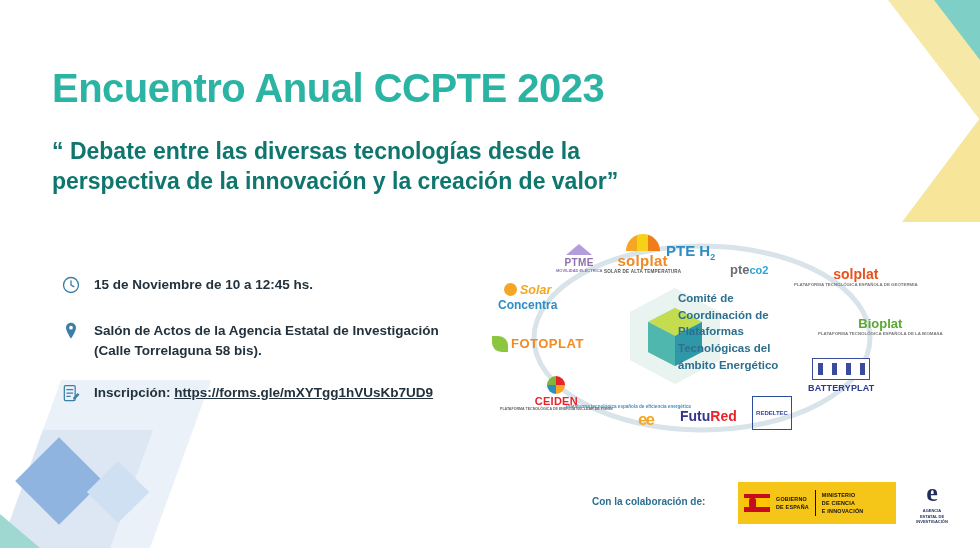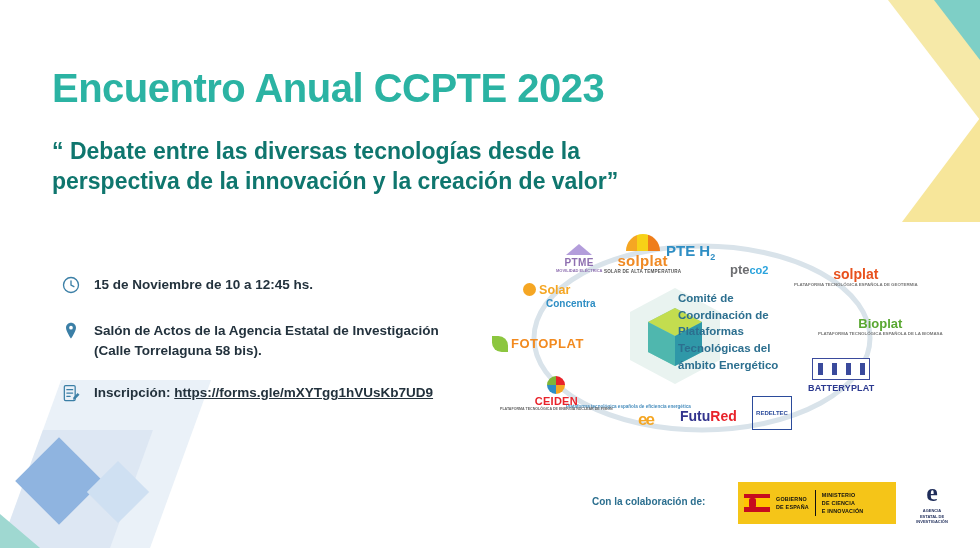--- a/index.html
+++ b/index.html
@@ -207,22 +207,22 @@
       conic-gradient(#e8232a 0 25%, #f5a623 0 50%, #2e8ec4 0 75%, #7fb539 0 100%);
     border-radius: 50%;
   }
 
   .logo-fotoplat { left: 22px; top: 116px; }
   .logo-fotoplat .brand { font-size: 13px; color: #f28a1f; letter-spacing: .5px; }
   .leaf { width: 16px; height: 16px; display:inline-block; vertical-align: middle;
           background: #8cc63f; border-radius: 0 60% 0 60%; margin-right: 3px; }
 
   .logo-solarconcentra { left: 28px; top: 62px; }
-  .logo-solarconcentra .brand { font-size: 12.5px; color: #f5a623; }
-  .logo-solarconcentra .sub { font-size: 10px; color: #2e8ec4; margin-left: 48px; }
+  .logo-solarconcentra .brand { font-size: 12.5px; color: #f5a623; font-style: italic; }
+  .logo-solarconcentra .sub { font-size: 12px; color: #2e8ec4; }
   .sc-sun { width: 13px; height: 13px; border-radius: 50%; background:#f5a623; display:inline-block; vertical-align:middle; margin-right:3px;}
 
   .logo-ptme { left: 86px; top: 26px; }
   .logo-ptme .brand { font-size: 10px; color: #8e6fb0; letter-spacing:.4px;}
   .logo-ptme .sub { font-size: 4px; color: #8e6fb0; }
   .ptme-tri { width:0;height:0;margin:0 auto 2px;border-left:13px solid transparent;border-right:13px solid transparent;border-bottom:11px solid #b39ddb;}
 
   
   .collab {
     position: absolute;

